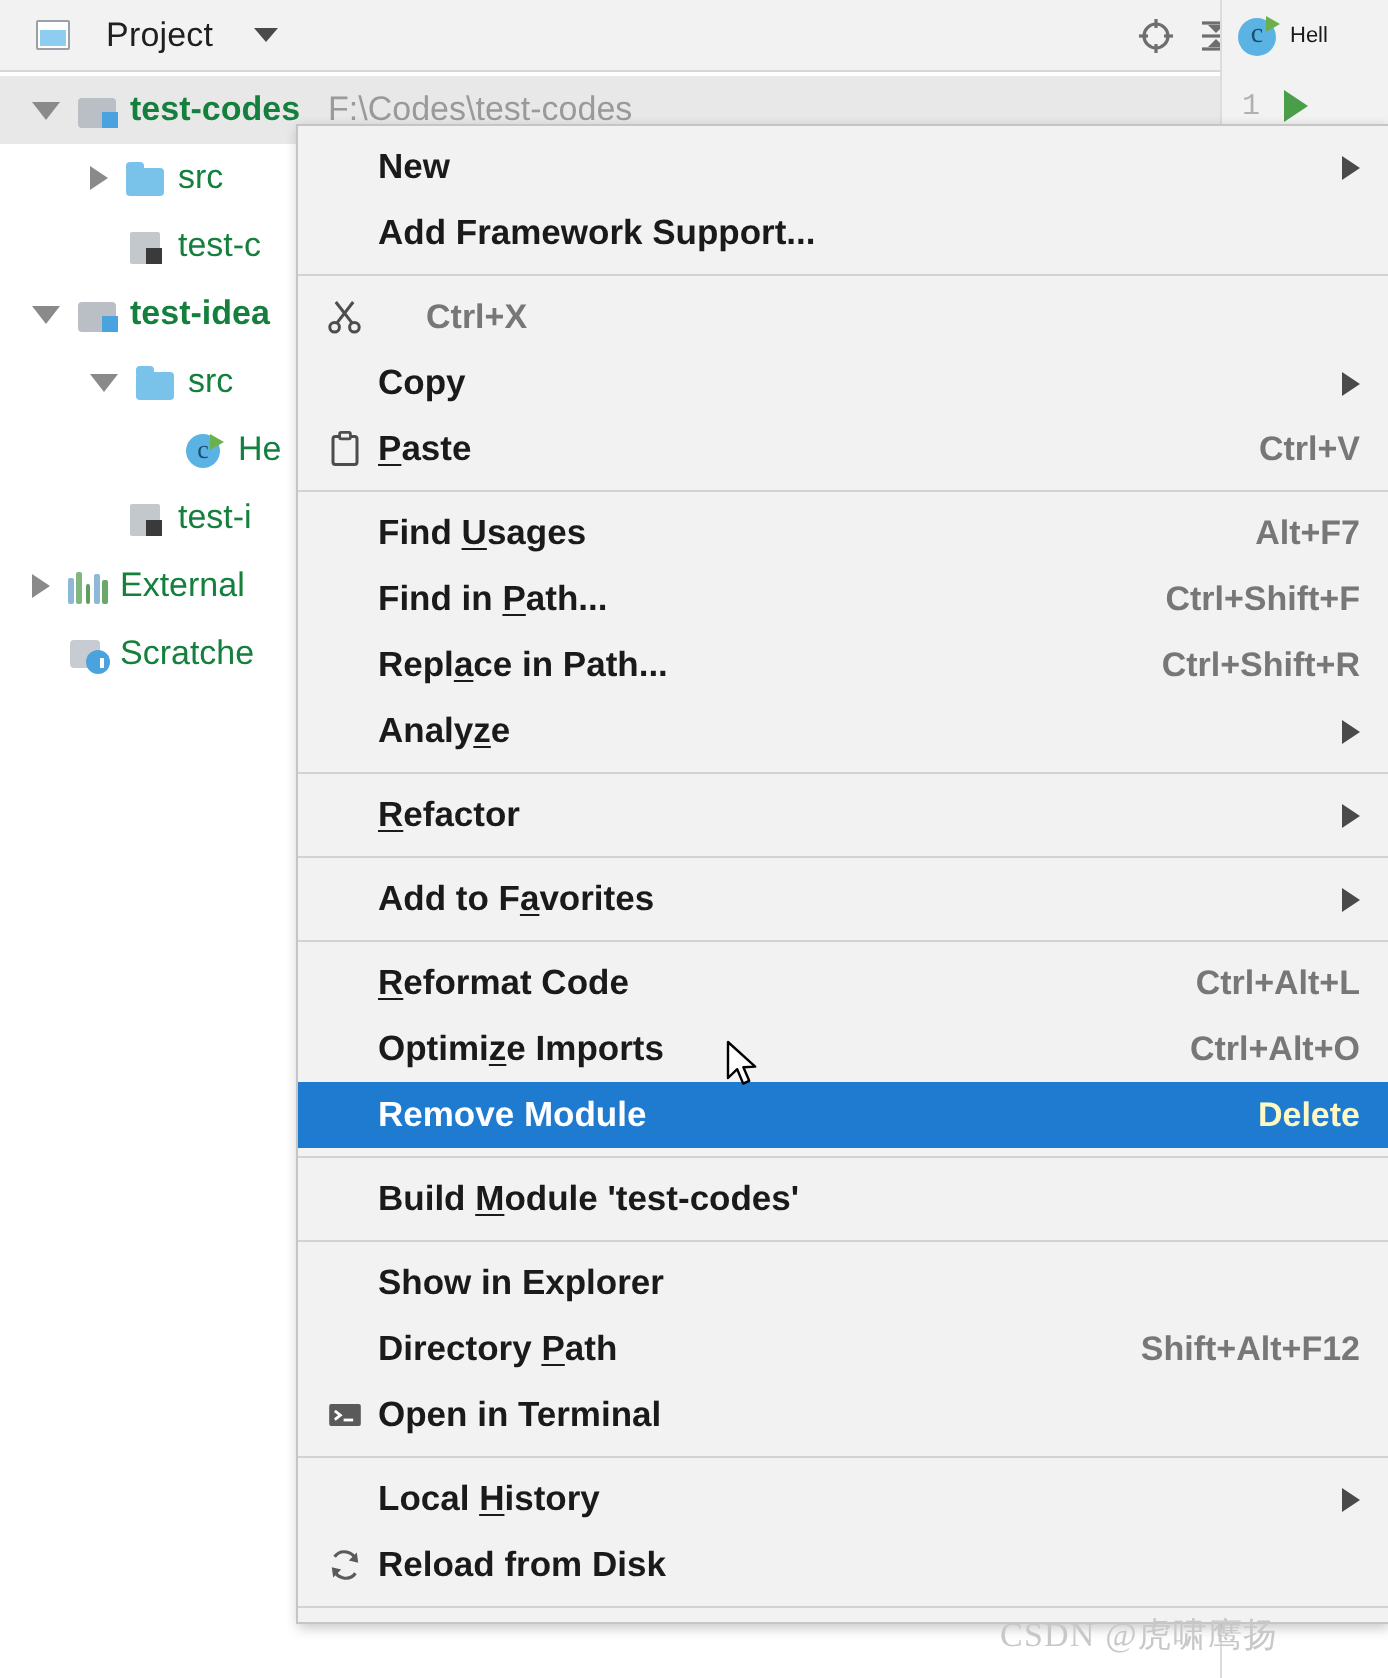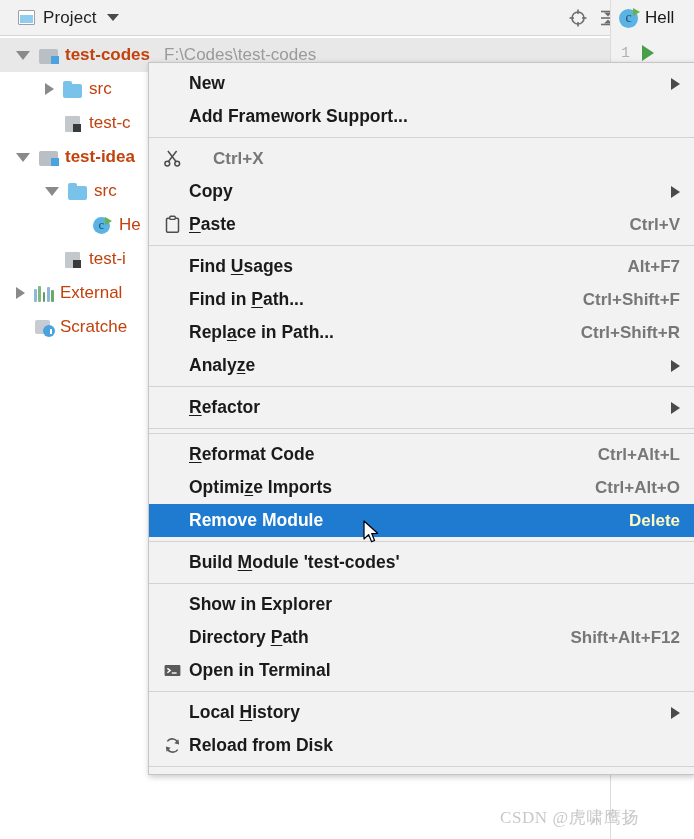--- a/index.html
+++ b/index.html
@@ -15,21 +15,21 @@
   #root { position: relative; width: 694px; height: 839px; background:#ffffff; }
 
   
   .tw-header {
     position: absolute; left: 0; top: 0; width: 694px; height: 36px;
     background: #f2f2f2;
     border-bottom: 1px solid #d6d6d6;
     display: flex; align-items: center;
   }
   .tw-title-group {
-    display: flex; align-items: center; gap: 8px;
+    display: flex; align-items: center; gap: 18px;
     padding-left: 18px;
   }
   .tw-proj-icon {
     width: 17px; height: 15px;
     background: #ffffff;
     border: 1.5px solid #9aa0a6;
     border-radius: 1px;
     position: relative;
     flex: none;
   }
@@ -81,21 +81,21 @@
     display: flex; align-items: center; justify-content: center;
     font-size: 14px; color: #1b4f72; font-family: "Liberation Serif", serif;
   }
   .cls-icon::after {
     content: ""; position: absolute; right: -2px; top: -1px;
     width: 0; height: 0;
     border-left: 7px solid #6ab04c;
     border-top: 4px solid transparent;
     border-bottom: 4px solid transparent;
   }
-  .editor-tab-label { font-size: 17px; color: #1a1a1a; white-space: nowrap; }
+  .editor-tab-label { font-size: 11px; color: #1a1a1a; white-space: nowrap; }
 
   
   .tree { position: absolute; left: 0; top: 36px; width: 610px; height: 803px; background:#fff; }
   .tree-row {
     position: absolute; left: 0; width: 610px; height: 34px;
     display: flex; align-items: center;
     font-size: 17px; color: #111111;
     white-space: nowrap;
   }
   .tree-row.selected { background: #e8e8e8; }
@@ -166,21 +166,21 @@
     background: #c6ccd1; border-radius: 2px;
   }
   .ico.scratch::after {
     content: ""; position: absolute; right: -1px; bottom: -1px; width: 12px; height: 12px;
     border-radius: 50%; background: #4aa3df;
   }
   .scratch-clock {
     position: absolute; right: 2px; bottom: 2px; width: 2px; height: 5px;
     background: #ffffff; z-index: 2;
   }
-  .tree-label { color: #c2410c; }
+  .tree-label { color: #15803d; }
   .tree-label.bold { font-weight: bold; }
   .tree-path { color: #9a9a9a; margin-left: 14px; font-size: 17px; }
 
   
   .gutter {
     position: absolute; left: 610px; top: 36px; width: 84px; height: 803px;
     background: #ffffff; border-left: 1px solid #dcdcdc;
   }
   .gutter-row {
     position: absolute; left: 0; top: 0; width: 84px; height: 34px;
@@ -435,20 +435,25 @@
         <span class="mi-label">Analy<u>z</u>e</span>
         <span class="mi-sub"></span>
       </div>
       <div class="mi-sep"></div>
       <div class="mi">
         <span class="mi-ico"></span>
         <span class="mi-label"><u>R</u>efactor</span>
         <span class="mi-sub"></span>
       </div>
       <div class="mi-sep"></div>
+      <div class="mi">
+        <span class="mi-ico"></span>
+        <span class="mi-label">Add to F<u>a</u>vorites</span>
+        <span class="mi-sub"></span>
+      </div>
       <div class="mi-sep"></div>
       <div class="mi">
         <span class="mi-ico"></span>
         <span class="mi-label"><u>R</u>eformat Code</span>
         <span class="mi-short">Ctrl+Alt+L</span>
       </div>
       <div class="mi">
         <span class="mi-ico"></span>
         <span class="mi-label">Optimi<u>z</u>e Imports</span>
         <span class="mi-short">Ctrl+Alt+O</span>

